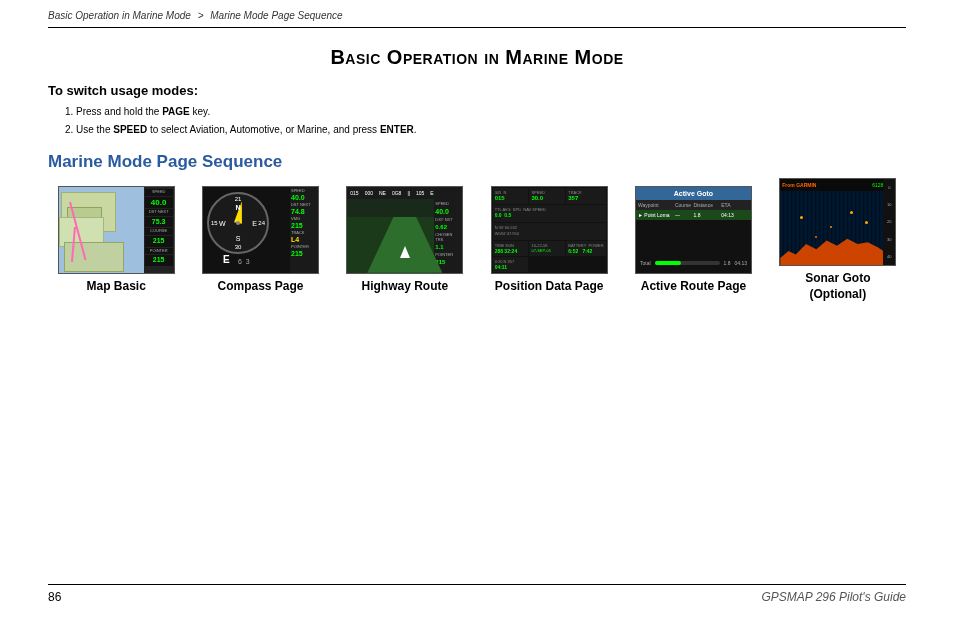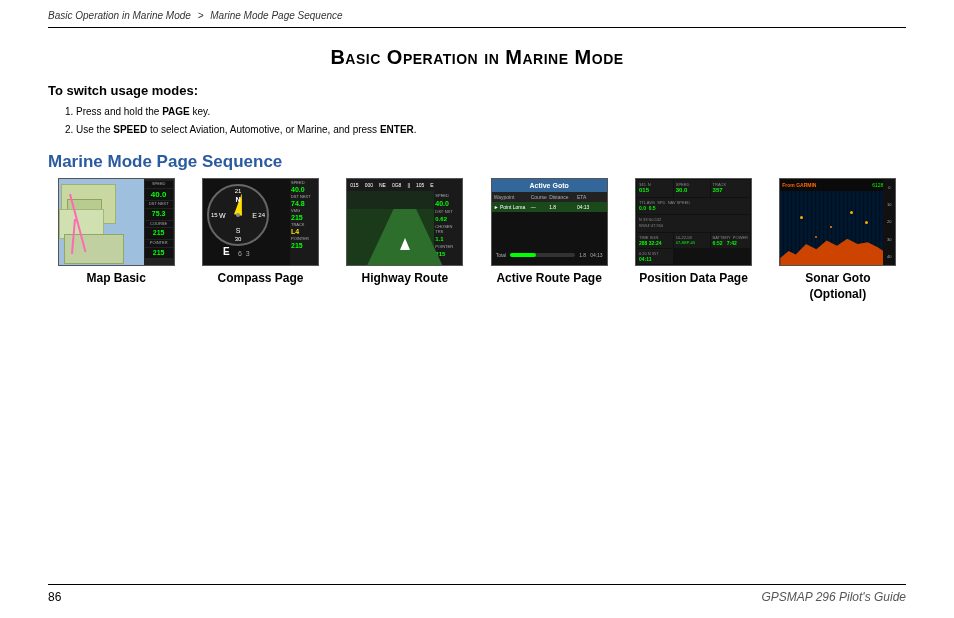--- a/index.html
+++ b/index.html
@@ -74,21 +74,21 @@
     .section-body {
       font-size: 13px;
       line-height: 1.5;
       margin-bottom: 14px;
     }
 
     
     .image-row {
       display: flex;
       gap: 8px;
-      align-items: flex-start;
+      align-items: center;
       margin-top: 4px;
     }
 
     .image-item {
       display: flex;
       flex-direction: column;
       align-items: center;
       flex: 1;
     }
 
@@ -381,20 +381,63 @@
             <div style="color:#aaa;font-size:4px;">POINTER</div>
             <div style="font-size:6px;color:#0f0;font-weight:bold;">215</div>
           </div>
         </div>
       </div>
       <div class="image-caption">Highway Route</div>
     </div>
 
     <div class="image-item">
       <div class="image-box">
+        <div style="width:100%;height:100%;background:#111;display:grid;grid-template-columns:1fr 1fr 1fr;grid-template-rows:1fr 1fr 1fr;gap:1px;padding:1px;">
+          <div style="background:#1a1a1a;padding:2px;display:flex;flex-direction:column;">
+            <span style="font-size:4px;color:#888;">345&nbsp;&nbsp;N</span>
+            <span style="font-size:6px;color:#0f0;font-weight:bold;">015</span>
+          </div>
+          <div style="background:#1a1a1a;padding:2px;display:flex;flex-direction:column;">
+            <span style="font-size:4px;color:#888;">SPEED</span>
+            <span style="font-size:6px;color:#0f0;font-weight:bold;">30.0</span>
+          </div>
+          <div style="background:#1a1a1a;padding:2px;display:flex;flex-direction:column;">
+            <span style="font-size:4px;color:#888;">TRACK</span>
+            <span style="font-size:6px;color:#0f0;font-weight:bold;">357</span>
+          </div>
+          <div style="background:#1a1a1a;padding:2px;grid-column:1/4;display:flex;flex-direction:column;">
+            <span style="font-size:4px;color:#888;">TTL AVG&nbsp;&nbsp;SPD&nbsp;&nbsp;NAV SPEED</span>
+            <span style="font-size:5px;color:#0f0;font-weight:bold;">0.0&nbsp;&nbsp;0.5</span>
+          </div>
+          <div style="background:#1a1a1a;padding:2px;grid-column:1/4;display:flex;flex-direction:column;">
+            <span style="font-size:4px;color:#888;line-height:1.4;">N 33°00.532<br>W094°47.950</span>
+          </div>
+          <div style="background:#1a1a1a;padding:2px;display:flex;flex-direction:column;">
+            <span style="font-size:4px;color:#888;">TIME SGN</span>
+            <span style="font-size:5px;color:#0f0;font-weight:bold;">288&nbsp;32:24</span>
+          </div>
+          <div style="background:#1a1a1a;padding:2px;display:flex;flex-direction:column;">
+            <span style="font-size:4px;color:#888;">10-22-58</span>
+            <span style="font-size:4px;color:#0f0;">07-SEP-05</span>
+          </div>
+          <div style="background:#1a1a1a;padding:2px;display:flex;flex-direction:column;">
+            <span style="font-size:4px;color:#888;">BATTERY&nbsp;&nbsp;POWER</span>
+            <span style="font-size:5px;color:#0f0;font-weight:bold;">6:52&nbsp;&nbsp;&nbsp;7:42</span>
+          </div>
+          <div style="background:#1a1a1a;padding:2px;display:flex;flex-direction:column;">
+            <span style="font-size:4px;color:#888;">0:20&nbsp;N&nbsp;357</span>
+            <span style="font-size:5px;color:#0f0;font-weight:bold;">04:11</span>
+          </div>
+        </div>
+      </div>
+      <div class="image-caption">Position Data Page</div>
+    </div>
+
+    <div class="image-item">
+      <div class="image-box">
         <div class="active-route-sim">
 
           <div style="position:absolute;top:0;left:0;right:0;height:13px;background:#336699;display:flex;align-items:center;justify-content:center;font-size:7px;color:#fff;font-weight:bold;">Active Goto</div>
 
           <div style="position:absolute;top:13px;left:0;right:0;height:10px;background:#222;display:flex;font-size:5px;color:#aaa;padding:2px 2px;">
             <span style="flex:2;">Waypoint</span>
             <span style="flex:1;">Course</span>
             <span style="flex:1.5;">Distance</span>
             <span style="flex:1.5;">ETA</span>
           </div>
@@ -414,63 +457,20 @@
             <span>1.8</span>
             <span>04:13</span>
           </div>
         </div>
       </div>
       <div class="image-caption">Active Route Page</div>
     </div>
 
     <div class="image-item">
       <div class="image-box">
-        <div style="width:100%;height:100%;background:#111;display:grid;grid-template-columns:1fr 1fr 1fr;grid-template-rows:1fr 1fr 1fr;gap:1px;padding:1px;">
-          <div style="background:#1a1a1a;padding:2px;display:flex;flex-direction:column;">
-            <span style="font-size:4px;color:#888;">345&nbsp;&nbsp;N</span>
-            <span style="font-size:6px;color:#0f0;font-weight:bold;">015</span>
-          </div>
-          <div style="background:#1a1a1a;padding:2px;display:flex;flex-direction:column;">
-            <span style="font-size:4px;color:#888;">SPEED</span>
-            <span style="font-size:6px;color:#0f0;font-weight:bold;">30.0</span>
-          </div>
-          <div style="background:#1a1a1a;padding:2px;display:flex;flex-direction:column;">
-            <span style="font-size:4px;color:#888;">TRACK</span>
-            <span style="font-size:6px;color:#0f0;font-weight:bold;">357</span>
-          </div>
-          <div style="background:#1a1a1a;padding:2px;grid-column:1/4;display:flex;flex-direction:column;">
-            <span style="font-size:4px;color:#888;">TTL AVG&nbsp;&nbsp;SPD&nbsp;&nbsp;NAV SPEED</span>
-            <span style="font-size:5px;color:#0f0;font-weight:bold;">0.0&nbsp;&nbsp;0.5</span>
-          </div>
-          <div style="background:#1a1a1a;padding:2px;grid-column:1/4;display:flex;flex-direction:column;">
-            <span style="font-size:4px;color:#888;line-height:1.4;">N 33°00.532<br>W094°47.950</span>
-          </div>
-          <div style="background:#1a1a1a;padding:2px;display:flex;flex-direction:column;">
-            <span style="font-size:4px;color:#888;">TIME SGN</span>
-            <span style="font-size:5px;color:#0f0;font-weight:bold;">288&nbsp;32:24</span>
-          </div>
-          <div style="background:#1a1a1a;padding:2px;display:flex;flex-direction:column;">
-            <span style="font-size:4px;color:#888;">10-22-58</span>
-            <span style="font-size:4px;color:#0f0;">07-SEP-05</span>
-          </div>
-          <div style="background:#1a1a1a;padding:2px;display:flex;flex-direction:column;">
-            <span style="font-size:4px;color:#888;">BATTERY&nbsp;&nbsp;POWER</span>
-            <span style="font-size:5px;color:#0f0;font-weight:bold;">6:52&nbsp;&nbsp;&nbsp;7:42</span>
-          </div>
-          <div style="background:#1a1a1a;padding:2px;display:flex;flex-direction:column;">
-            <span style="font-size:4px;color:#888;">0:20&nbsp;N&nbsp;357</span>
-            <span style="font-size:5px;color:#0f0;font-weight:bold;">04:11</span>
-          </div>
-        </div>
-      </div>
-      <div class="image-caption">Position Data Page</div>
-    </div>
-
-    <div class="image-item">
-      <div class="image-box">
         <div class="sonar-page-sim">
 
           <div class="sonar-header">
             <span style="color:#ff6600;font-size:5px;font-weight:bold;">From GARMIN</span>
             <span style="margin-left:auto;color:#0f0;font-size:5px;">6128</span>
           </div>
 
           <div style="position:absolute;top:12px;left:2px;font-size:14px;color:#0f0;font-weight:bold;line-height:1;">28.5</div>
 
           <div style="position:absolute;top:12px;left:0;right:12px;bottom:0;background:#000a1a;overflow:hidden;">

